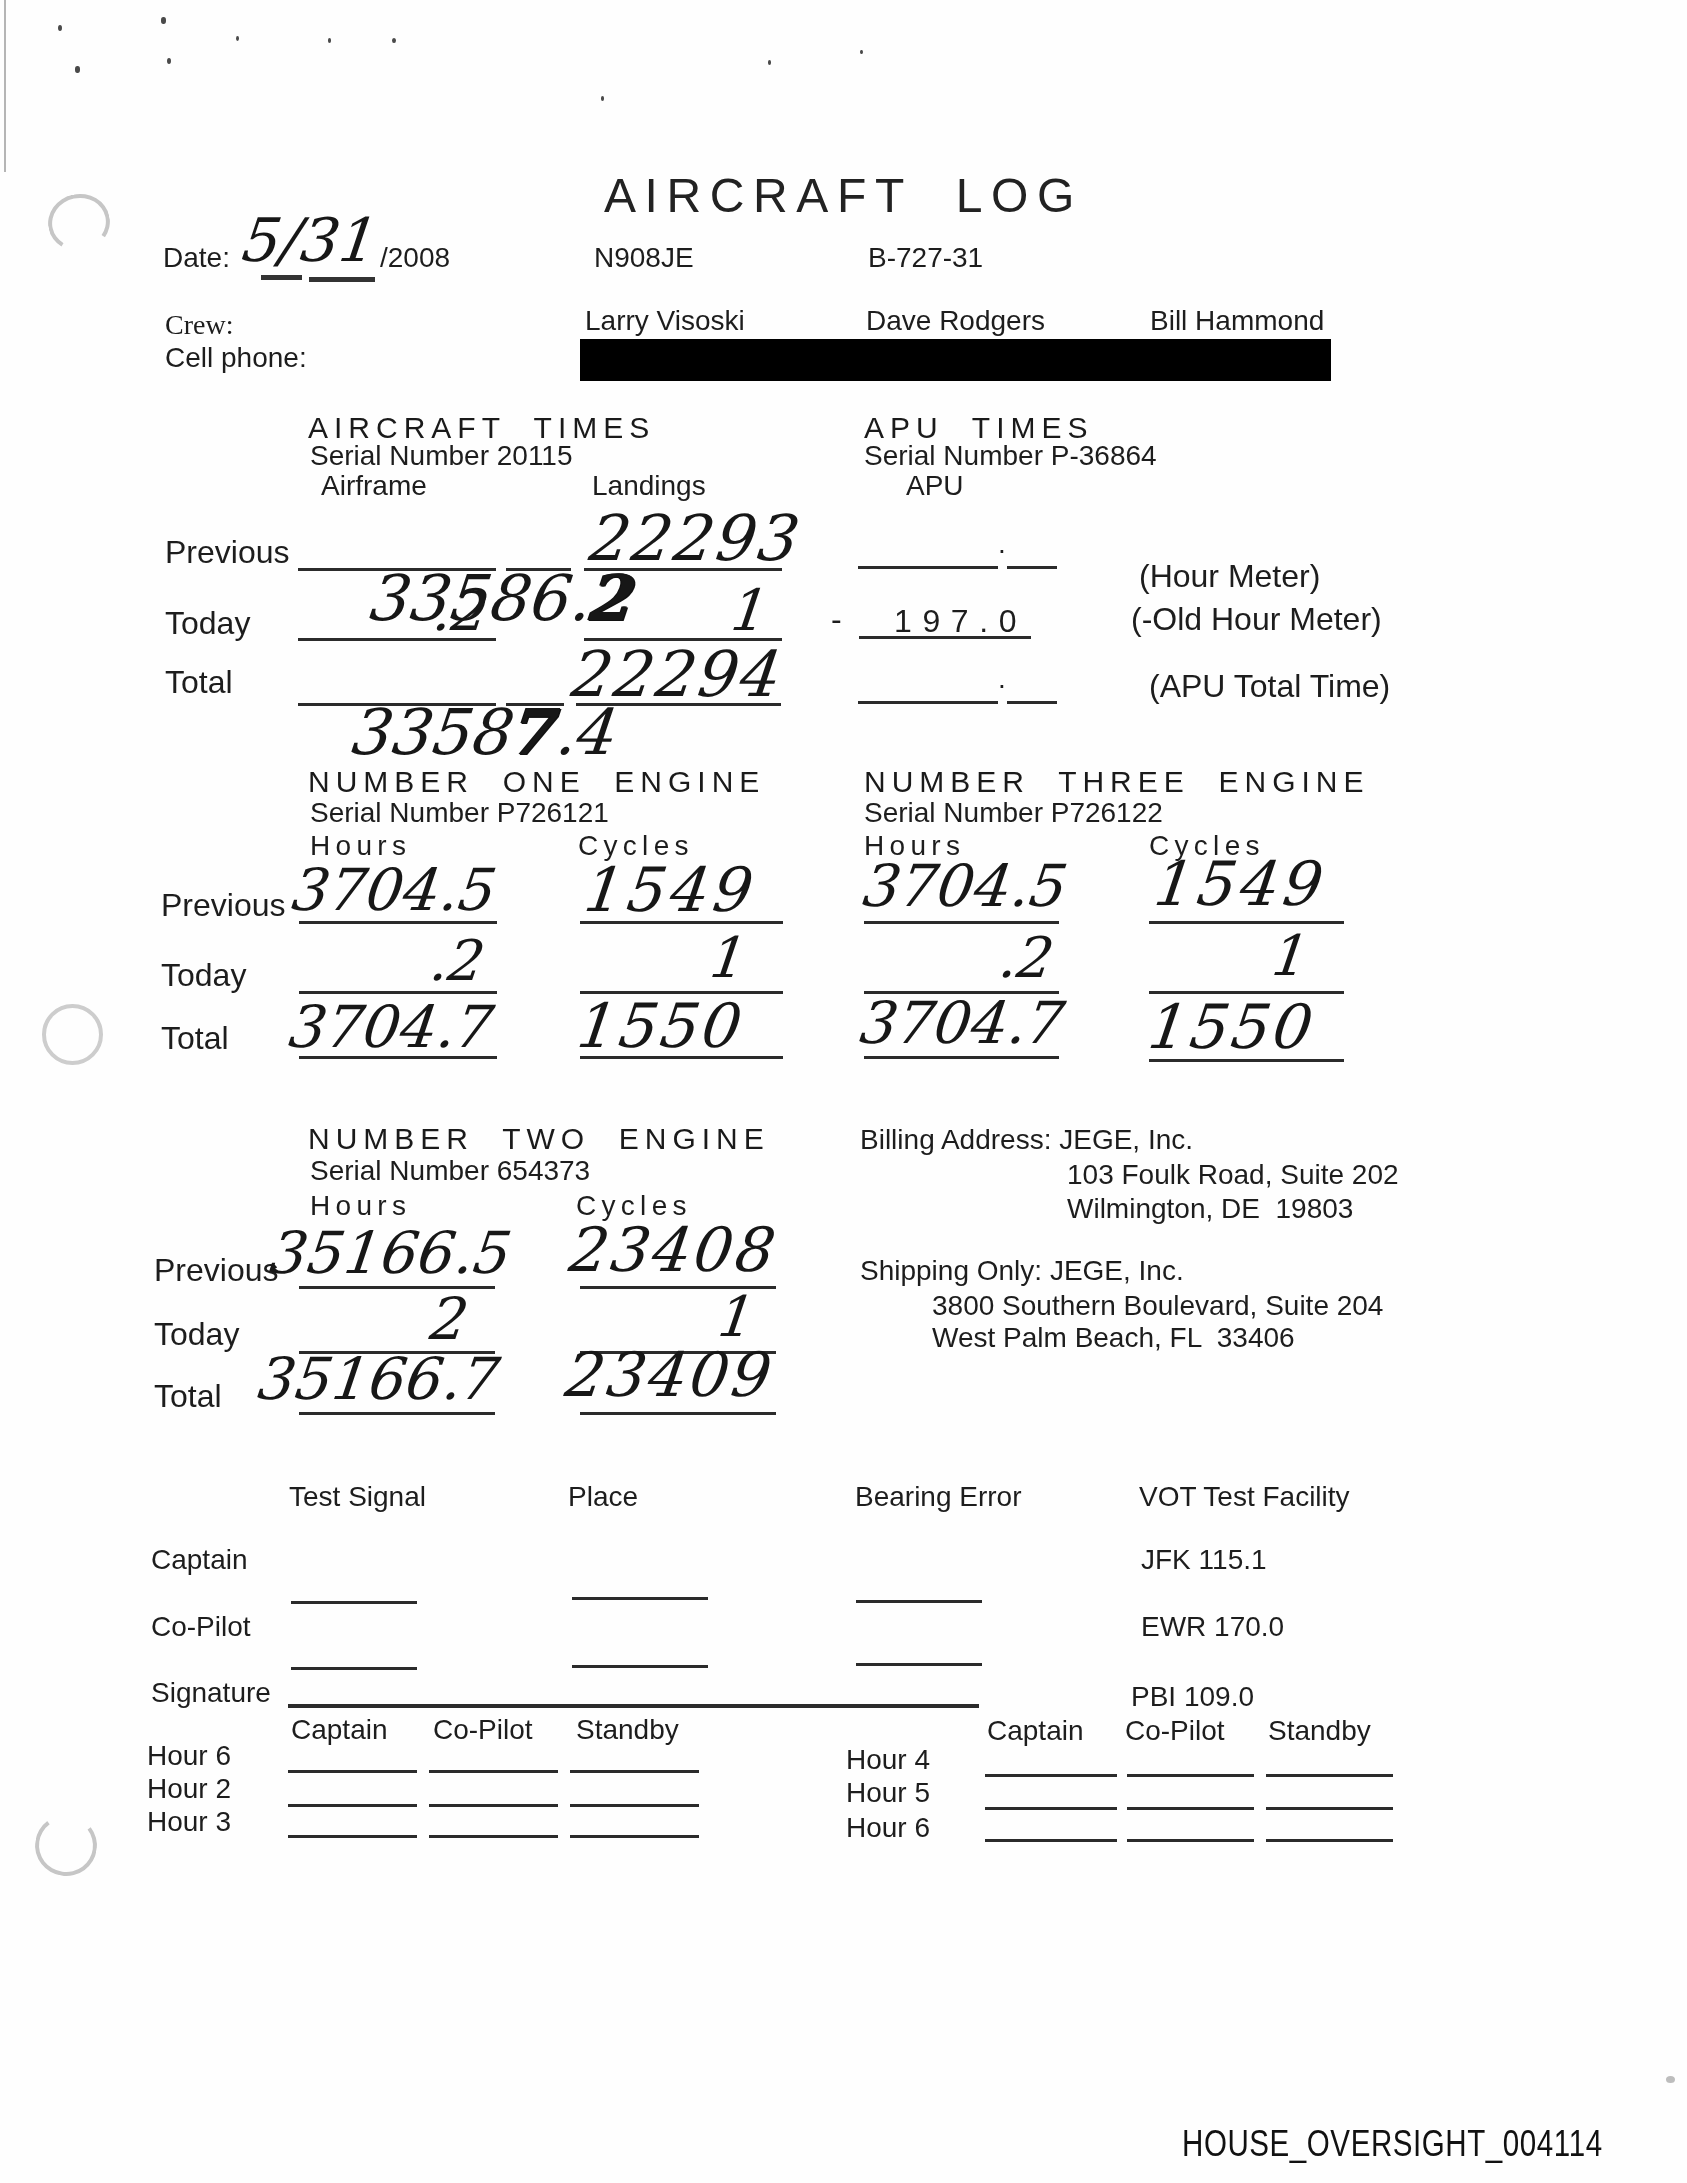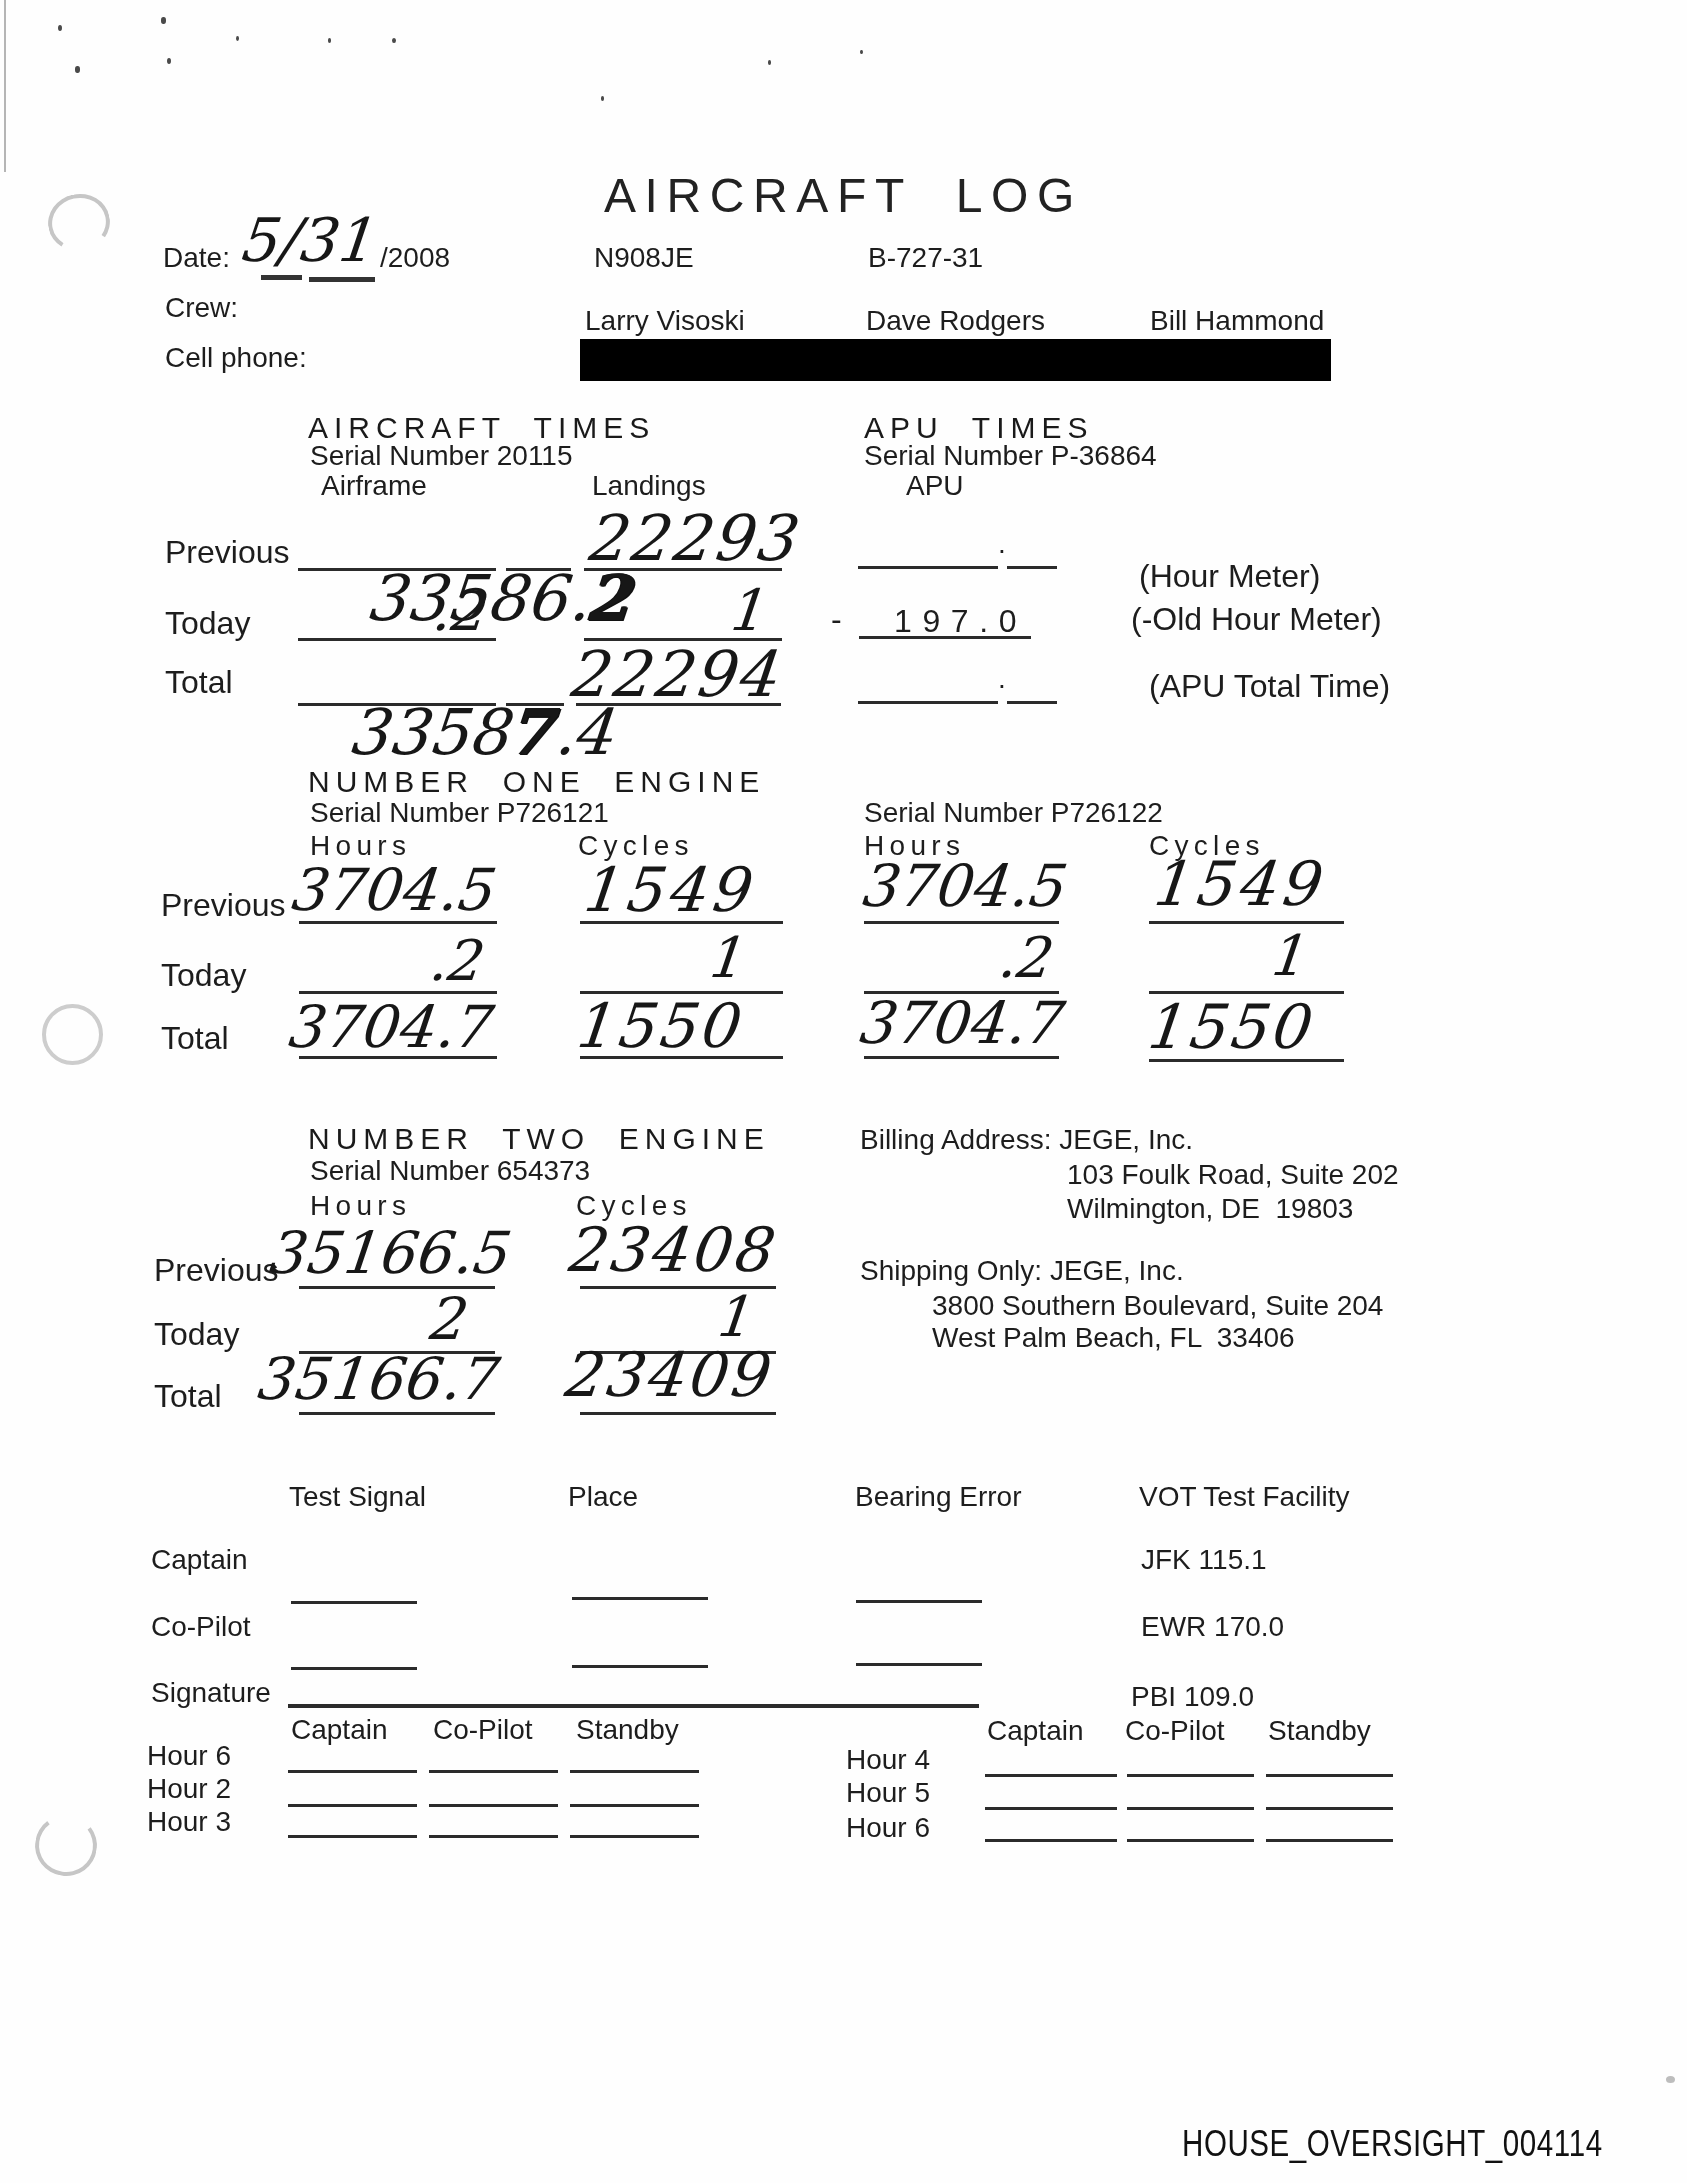--- a/index.html
+++ b/index.html
@@ -45,21 +45,21 @@
   <div class="t title" style="left:604px;top:171px;">AIRCRAFT  LOG</div>
 
   <div class="t fs42" style="left:163px;top:243px;">Date:</div>
   <div class="hw" style="left:239px;top:210px;font-size:60px;">5/31</div>
   <div class="t fs42" style="left:380px;top:243px;">/2008</div>
   <div class="line thick" style="left:261px;top:275px;width:41px;"></div>
   <div class="line thick" style="left:309px;top:277px;width:66px;"></div>
   <div class="t fs42" style="left:594px;top:243px;">N908JE</div>
   <div class="t fs42" style="left:868px;top:243px;">B-727-31</div>
 
-  <div class="t fs42" style="left:165px;top:293px;">Crew:</div>
+  <div class="t fs42" style="left:165px;top:310px;font-family:Liberation Serif, serif;">Crew:</div>
   <div class="t fs42" style="left:585px;top:306px;">Larry Visoski</div>
   <div class="t fs42" style="left:866px;top:306px;">Dave Rodgers</div>
   <div class="t fs42" style="left:1150px;top:306px;">Bill Hammond</div>
   <div class="t fs42" style="left:165px;top:343px;">Cell phone:</div>
   <div class="redact" style="left:580px;top:339px;width:751px;height:42px;"></div>
 
   <div class="t sec" style="left:308px;top:412px;">AIRCRAFT  TIMES</div>
   <div class="t sec" style="left:864px;top:412px;">APU  TIMES</div>
   <div class="t fs42" style="left:310px;top:441px;">Serial Number 20115</div>
   <div class="t fs42" style="left:864px;top:441px;">Serial Number P-36864</div>
@@ -97,20 +97,21 @@
   <div class="hw" style="left:568px;top:643px;font-size:63px;letter-spacing:2px;">22294</div>
   <div class="line" style="left:298px;top:703px;width:198px;"></div>
   <div class="line" style="left:506px;top:703px;width:58px;"></div>
   <div class="line" style="left:576px;top:703px;width:205px;"></div>
   <div class="line" style="left:858px;top:701px;width:140px;"></div>
   <div class="t fs42" style="left:998px;top:664px;">.</div>
   <div class="line" style="left:1007px;top:701px;width:50px;"></div>
   <div class="t fs40" style="left:1149px;top:670px;">(APU Total Time)</div>
 
   <div class="t sec" style="left:308px;top:766px;">NUMBER  ONE  ENGINE</div>
+  <div class="t sec" style="left:864px;top:766px;">NUMBER  THREE  ENGINE</div>
   <div class="t fs42" style="left:310px;top:798px;">Serial Number P726121</div>
   <div class="t fs42" style="left:864px;top:798px;">Serial Number P726122</div>
   <div class="t fs42 colsp" style="left:310px;top:831px;">Hours</div>
   <div class="t fs42 colsp" style="left:578px;top:831px;">Cycles</div>
   <div class="t fs42 colsp" style="left:864px;top:831px;">Hours</div>
   <div class="t fs42 colsp" style="left:1149px;top:831px;">Cycles</div>
 
   <div class="t fs40" style="left:161px;top:889px;">Previous</div>
   <div class="hw" style="left:289px;top:861px;font-size:58px;">3704.5</div>
   <div class="hw" style="left:581px;top:859px;font-size:61px;letter-spacing:4px;">1549</div>

